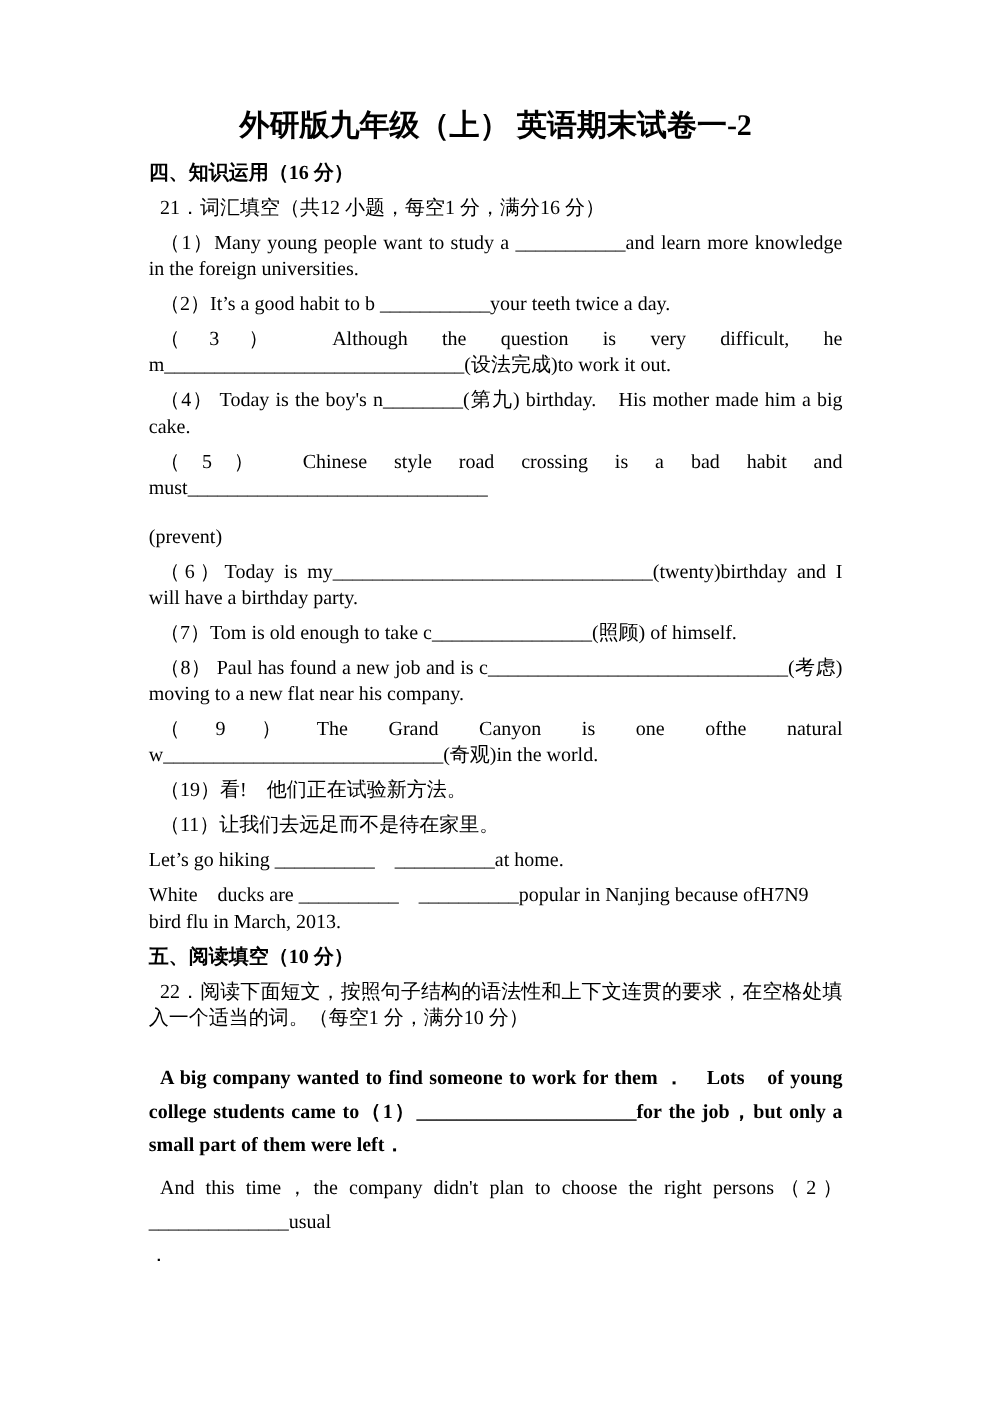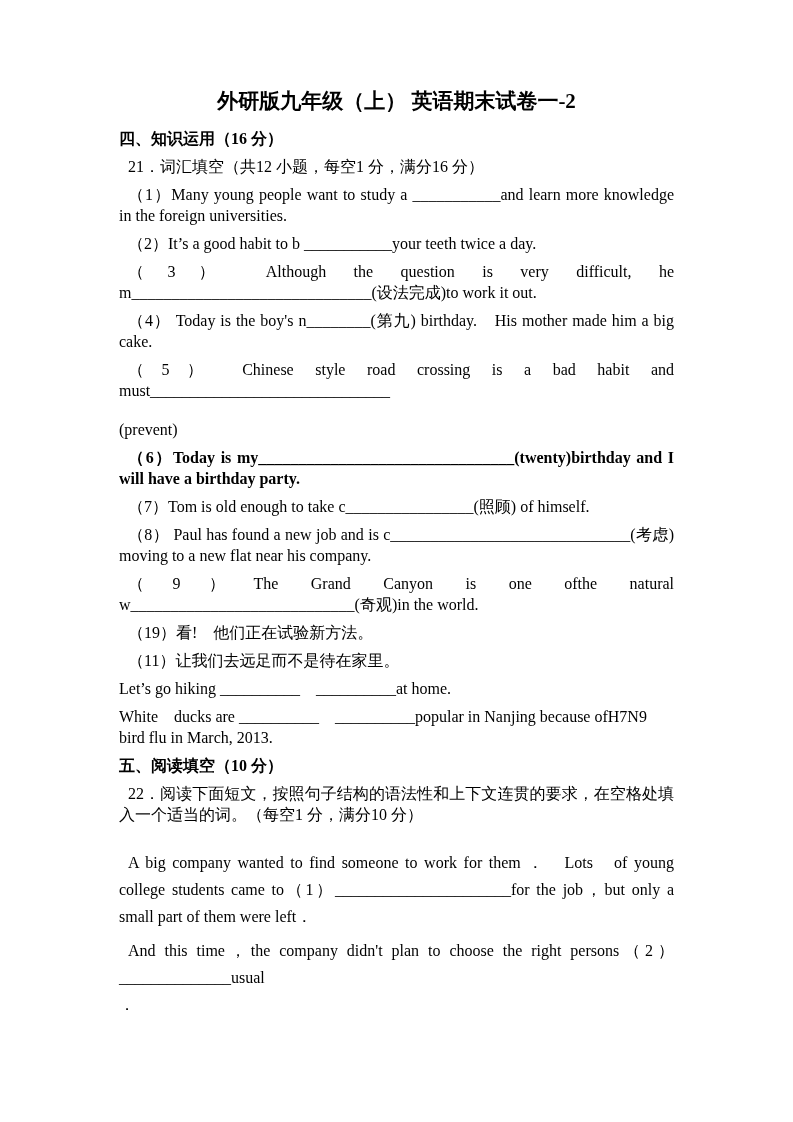--- a/index.html
+++ b/index.html
@@ -12,36 +12,36 @@
     font-family: "Liberation Serif", "DejaVu Serif", serif;
     overflow: hidden;
   }
   .content {
     position: absolute;
     left: 119px;
     top: 88px;
     width: 555px;
   }
   .title {
-    font-size: 21px;
+    font-size: 24px;
     font-weight: bold;
     text-align: center;
     line-height: 26px;
     margin: 0 0 14px 0;
   }
   .para {
     font-size: 16px;
     line-height: 21px;
     margin: 0 0 7px 0;
   }
   .heading { font-weight: bold; }
   .item { text-align: justify; text-indent: 9px; }
   .noindent { text-indent: 0; }
-  .mt-sm { margin-top: 6px; font-weight: bold; }
-  .mt-md { margin-top: 24px; }
+  .mt-sm { margin-top: 6px; }
+  .mt-md { margin-top: 24px; font-weight: bold; }
   .mt-lg { margin-top: 18px; }
   .passage { line-height: 27px; }
   .lastline { margin: 0; }
 </style>
 </head>
 <body>
 
 <div class="page">
   <div class="content">
 

